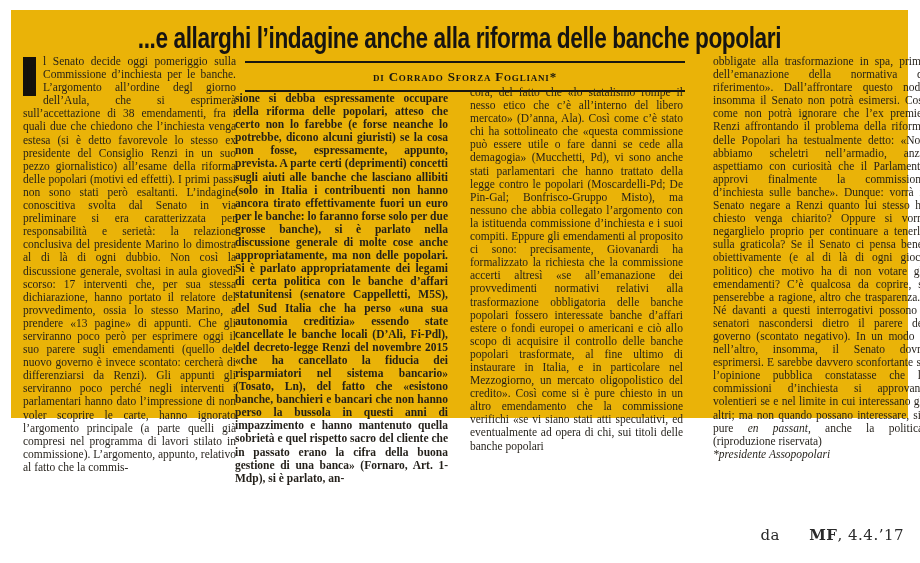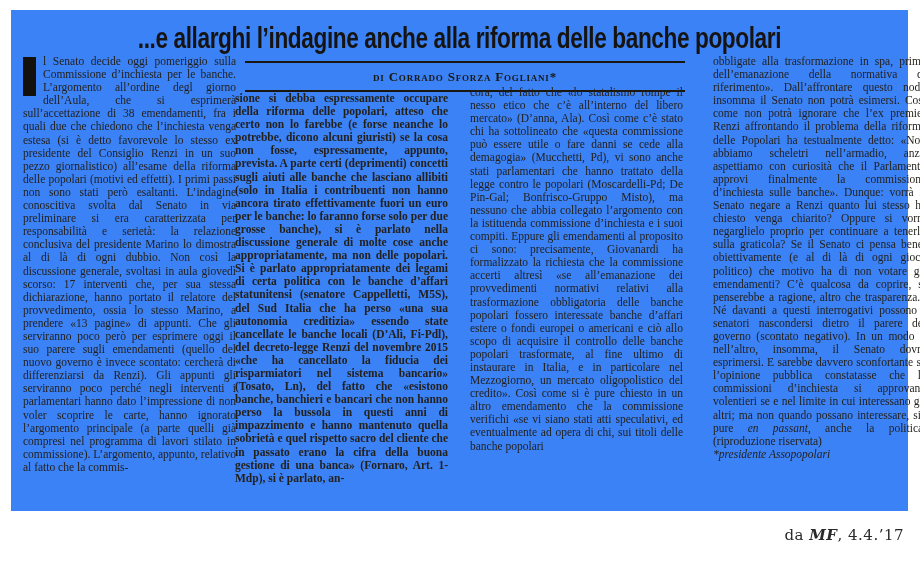--- a/index.html
+++ b/index.html
@@ -7,22 +7,22 @@
     width: 920px; height: 563px;
     background: #ffffff;
     font-family: "Liberation Serif", serif;
     overflow: hidden;
   }
   .page { position: relative; width: 920px; height: 563px; }
 
   .clipping {
     position: absolute;
     left: 11px; top: 10px;
-    width: 897px; height: 501px;
-    background: #3b82f6;
+    width: 897px; height: 408px;
+    background: #eab308;
   }
 
   .headline {
     position: absolute;
     left: 0; top: 9px; width: 100%;
     margin: 0;
     text-align: center;
     white-space: nowrap;
   }
   .headline-inner {
@@ -85,21 +85,21 @@
   }
 
   .credit {
     position: absolute;
     right: 16px; top: 526px;
     font-family: "DejaVu Serif", serif;
     font-size: 15px;
     color: #2a2a2a;
     letter-spacing: 0.5px;
   }
-  .credit .pub { font-style: italic; font-weight: bold; }
+  .credit .pub { font-weight: bold; margin-left: 24px; }
 </style>
 </head>
 <body>
 
 <div class="page">
 
   <div class="clipping">
 
     <h1 class="headline"><span class="headline-inner">...e allarghi l’indagine anche alla riforma delle banche popolari</span></h1>
 

